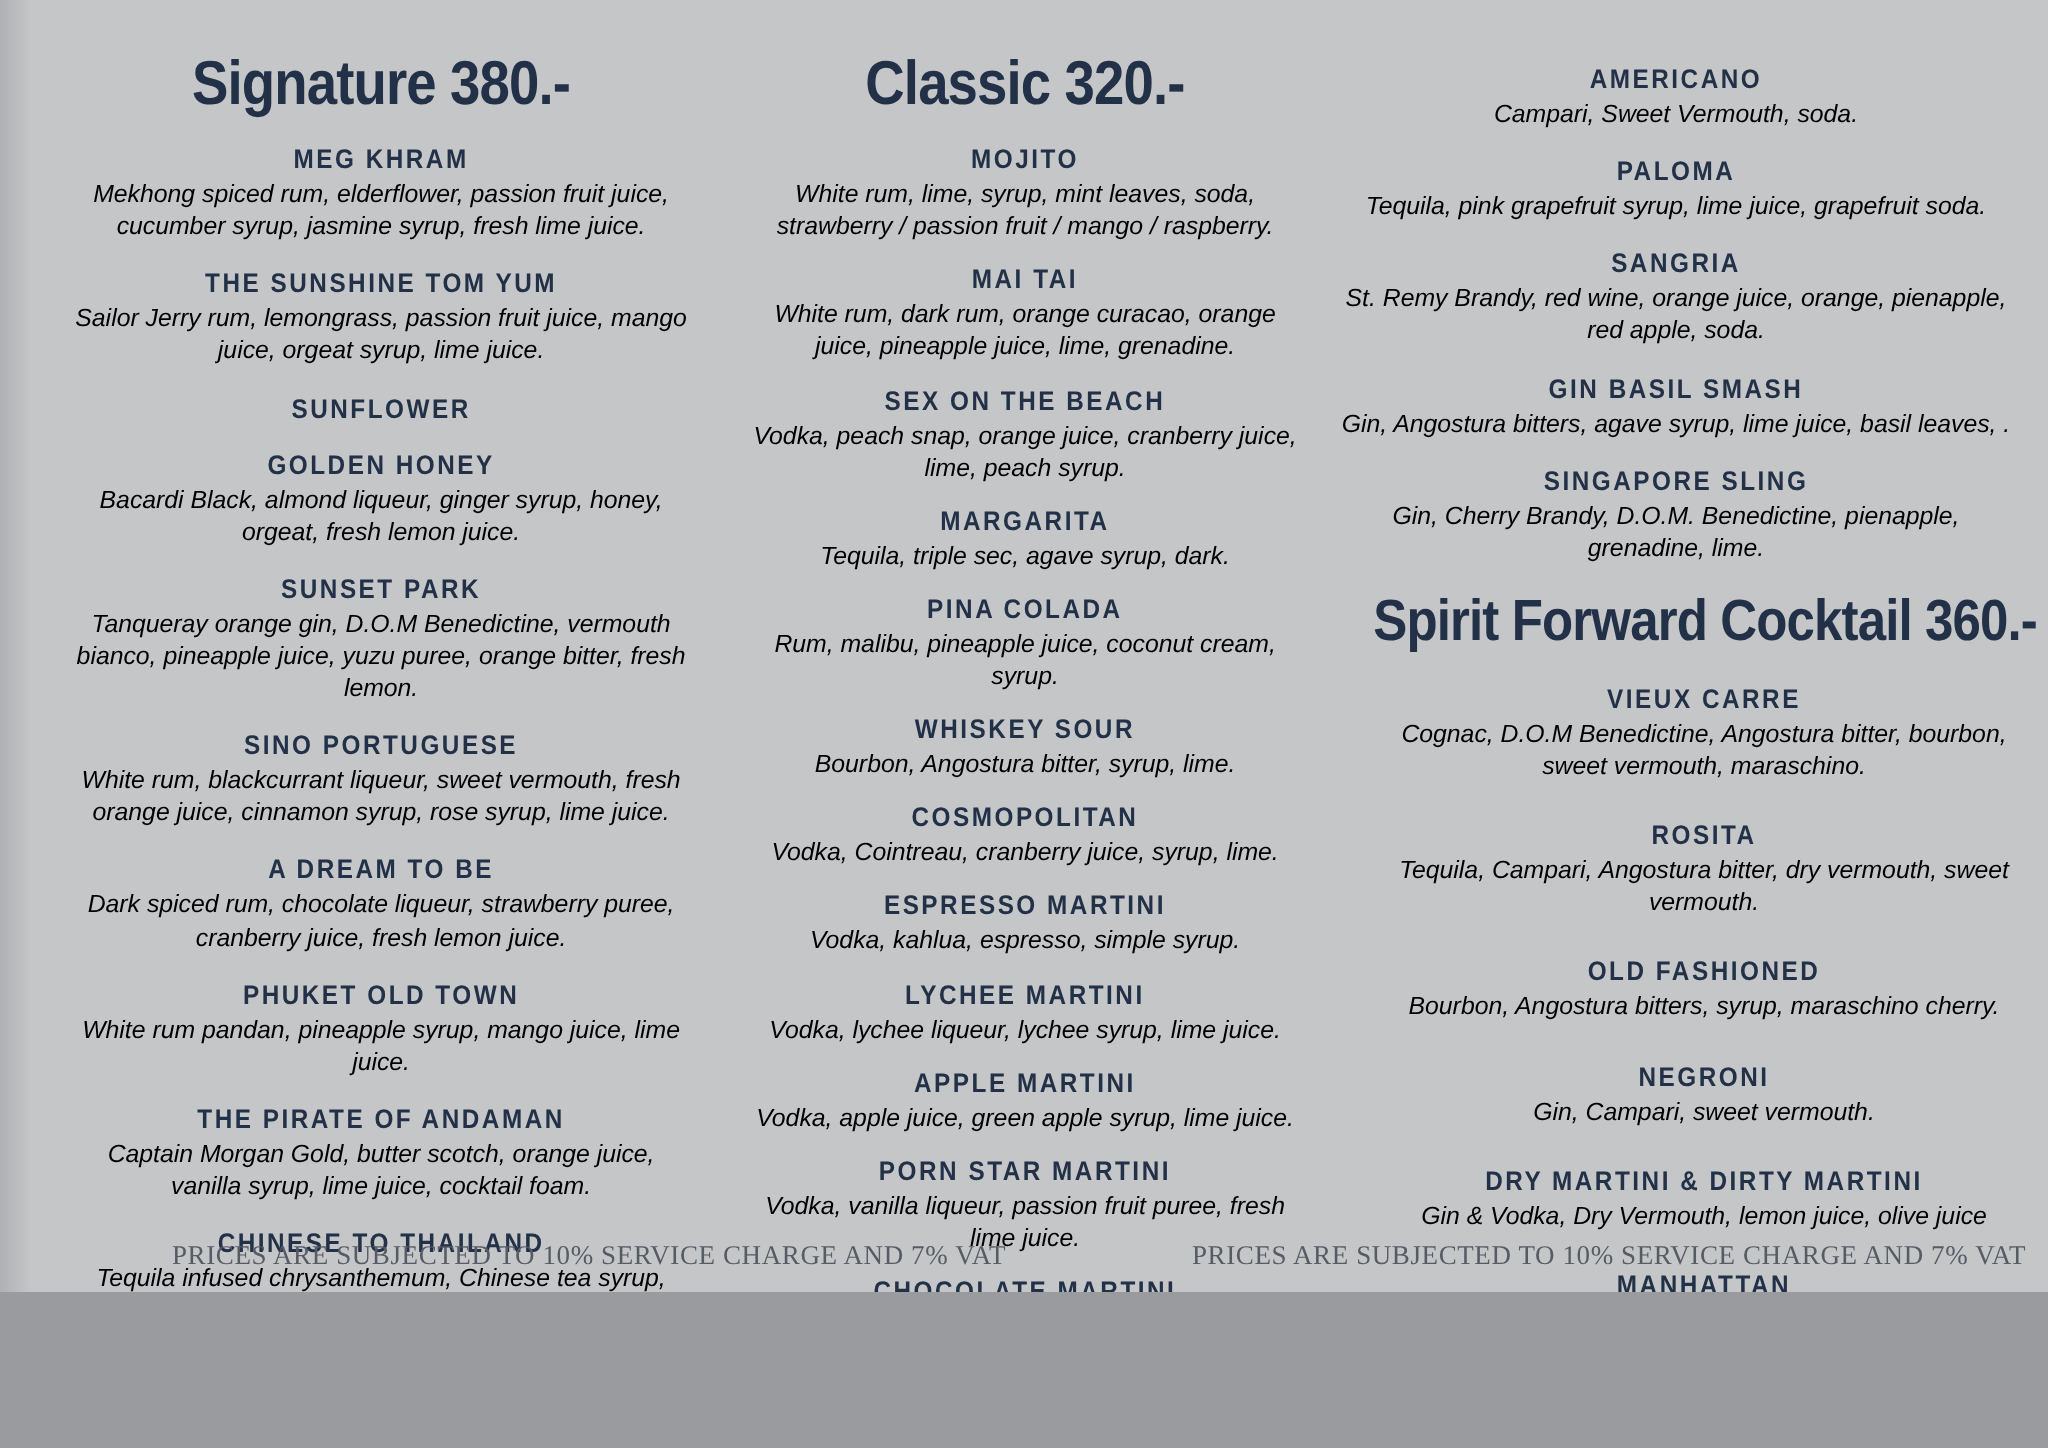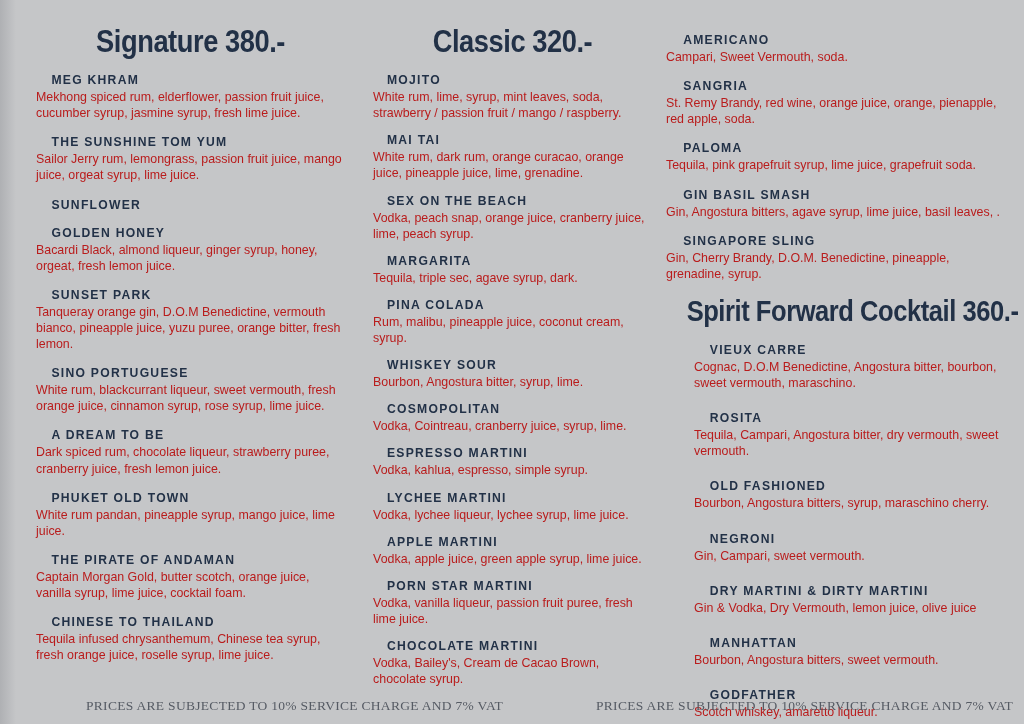--- a/index.html
+++ b/index.html
@@ -1,17 +1,17 @@
 <!DOCTYPE html>
 <html><head>
 <meta charset="utf-8">
 <style>
   html, body { margin: 0; padding: 0; background: #9a9b9e; }
   .page {
-    width: 1024px; height: 724px;
+    width: 1024px; height: 646px;
     background: #c5c6c8;
     position: relative;
     overflow: hidden;
     font-family: "Liberation Sans", sans-serif;
     color: #253349;
   }
   .page::before {
     content: ""; position: absolute; left: 0; top: 0; bottom: 0; width: 16px;
     background: linear-gradient(to right, rgba(40,45,55,0.14), rgba(40,45,55,0));
     pointer-events: none;
@@ -35,38 +35,39 @@
     margin: 0 0 12px 0;
     transform: scaleX(0.88);
     white-space: nowrap;
     letter-spacing: -0.5px;
   }
   .col-3 .section-title {
     font-size: 29px;
     margin: 10px 0 14px 0;
   }
 
-  .menu-item { margin-bottom: 13px; }
+  .menu-item { text-align: center; margin-bottom: 13px; }
   .col-2 .menu-item { margin-bottom: 11px; }
   .col-3 .block-0 .menu-item { margin-bottom: 13px; }
   .col-3 .block-1 .menu-item { margin-bottom: 19px; margin-left: 28px; }
 
   .item-name {
     font-weight: bold;
     font-size: 13.5px;
     letter-spacing: 1.4px;
     transform: scaleX(0.9);
     color: #223147;
     margin-bottom: 2px;
     white-space: nowrap;
   }
   .item-desc {
     font-size: 12.4px;
     line-height: 1.3;
-    color: #b91c1c;
+    color: #000000;
+    font-style: italic;
   }
 
   .footer-note {
     position: absolute;
     bottom: 10px;
     font-family: "Liberation Serif", serif;
     font-size: 13.5px;
     color: #565b64;
     letter-spacing: 0.3px;
     white-space: nowrap;
@@ -176,34 +177,34 @@
           </div>
         </div>
       </div>
       <div class="menu-column col-3">
         <div class="menu-block block-0">
           <div class="menu-item">
             <div class="item-name">AMERICANO</div>
             <div class="item-desc">Campari, Sweet Vermouth, soda.</div>
           </div>
           <div class="menu-item">
+            <div class="item-name">PALOMA</div>
+            <div class="item-desc">Tequila, pink grapefruit syrup, lime juice, grapefruit soda.</div>
+          </div>
+          <div class="menu-item">
             <div class="item-name">SANGRIA</div>
             <div class="item-desc">St. Remy Brandy, red wine, orange juice, orange, pienapple, red apple, soda.</div>
           </div>
           <div class="menu-item">
-            <div class="item-name">PALOMA</div>
-            <div class="item-desc">Tequila, pink grapefruit syrup, lime juice, grapefruit soda.</div>
-          </div>
-          <div class="menu-item">
             <div class="item-name">GIN BASIL SMASH</div>
             <div class="item-desc">Gin, Angostura bitters, agave syrup, lime juice, basil leaves, .</div>
           </div>
           <div class="menu-item">
             <div class="item-name">SINGAPORE SLING</div>
-            <div class="item-desc">Gin, Cherry Brandy, D.O.M. Benedictine, pineapple, grenadine, syrup.</div>
+            <div class="item-desc">Gin, Cherry Brandy, D.O.M. Benedictine, pienapple, grenadine, lime.</div>
           </div>
         </div>
         <div class="menu-block block-1">
           <div class="section-title">Spirit Forward Cocktail 360.-</div>
           <div class="menu-item">
             <div class="item-name">VIEUX CARRE</div>
             <div class="item-desc">Cognac, D.O.M Benedictine, Angostura bitter, bourbon, sweet vermouth, maraschino.</div>
           </div>
           <div class="menu-item">
             <div class="item-name">ROSITA</div>

